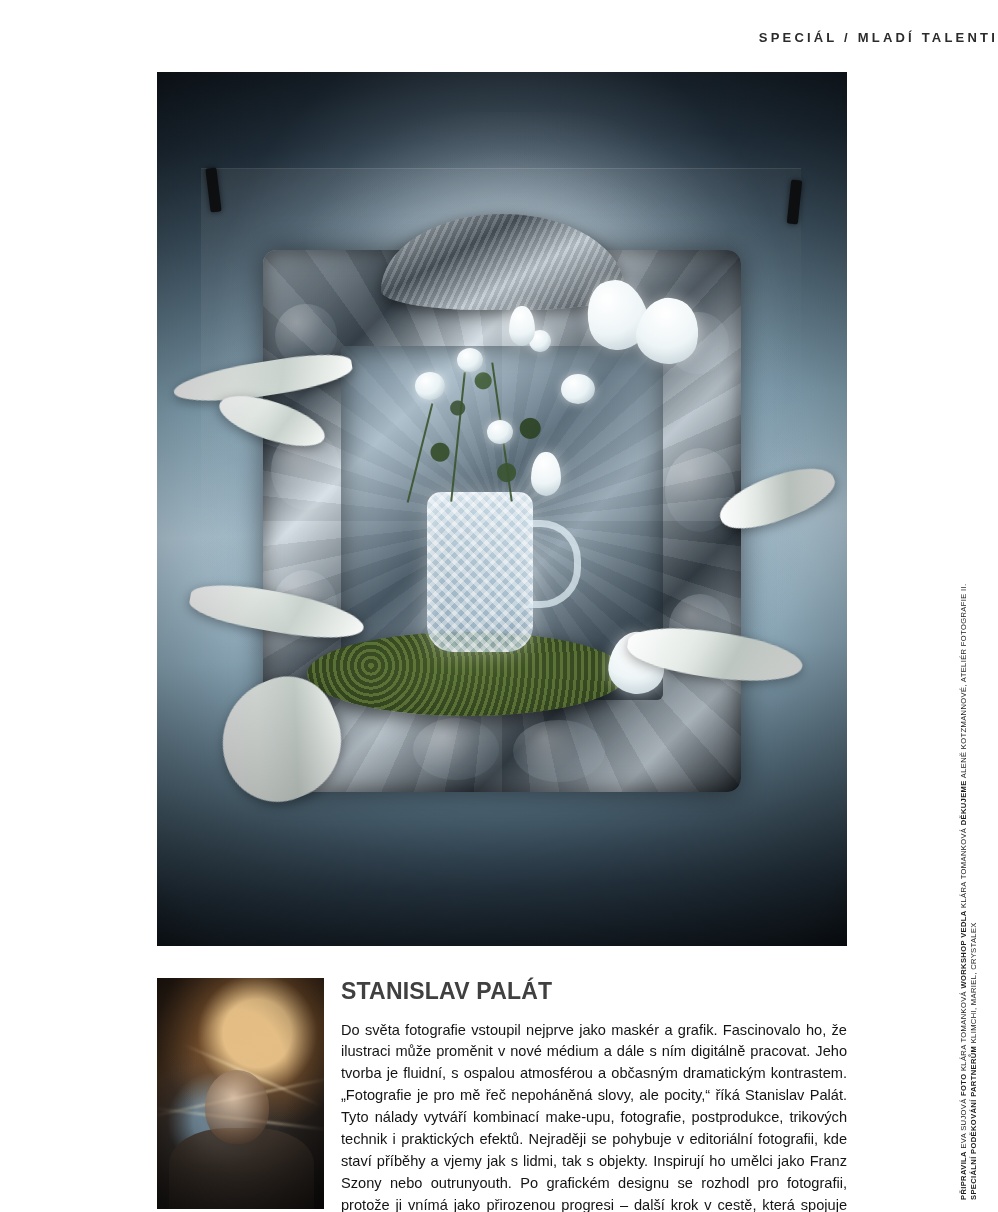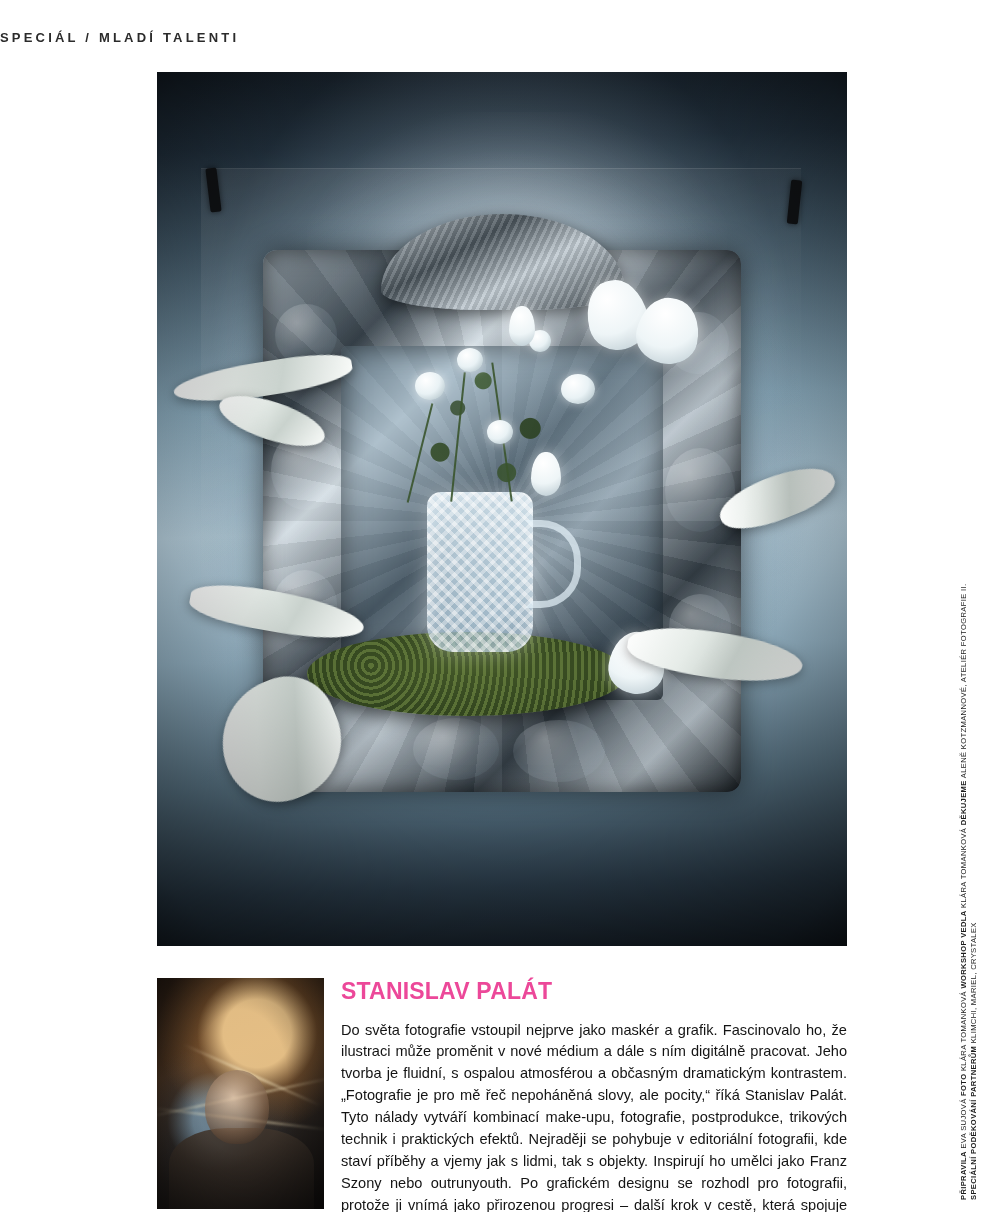--- a/index.html
+++ b/index.html
@@ -14,21 +14,21 @@
     font-family: "Liberation Sans", sans-serif;
     overflow: hidden;
   }
 
   
   .page-header {
     position: absolute;
     top: 30px;
     left: 0;
     width: 998px;
-    text-align: left;
+    text-align: right;
     font-size: 13px;
     letter-spacing: 3.2px;
     color: #2b2b2b;
     font-weight: 600;
   }
 
   
   .hero {
     position: absolute;
     left: 157px;
@@ -254,21 +254,21 @@
   .article {
     position: absolute;
     left: 341px;
     top: 978px;
     width: 506px;
   }
   .article-title {
     font-size: 23px;
     font-weight: 700;
     letter-spacing: 0.2px;
-    color: #ec4899;
+    color: #404040;
     margin: 0 0 4px 0;
   }
   .article-body {
     font-size: 14.6px;
     line-height: 1.50;
     color: #141414;
     text-align: justify;
   }
 
   

